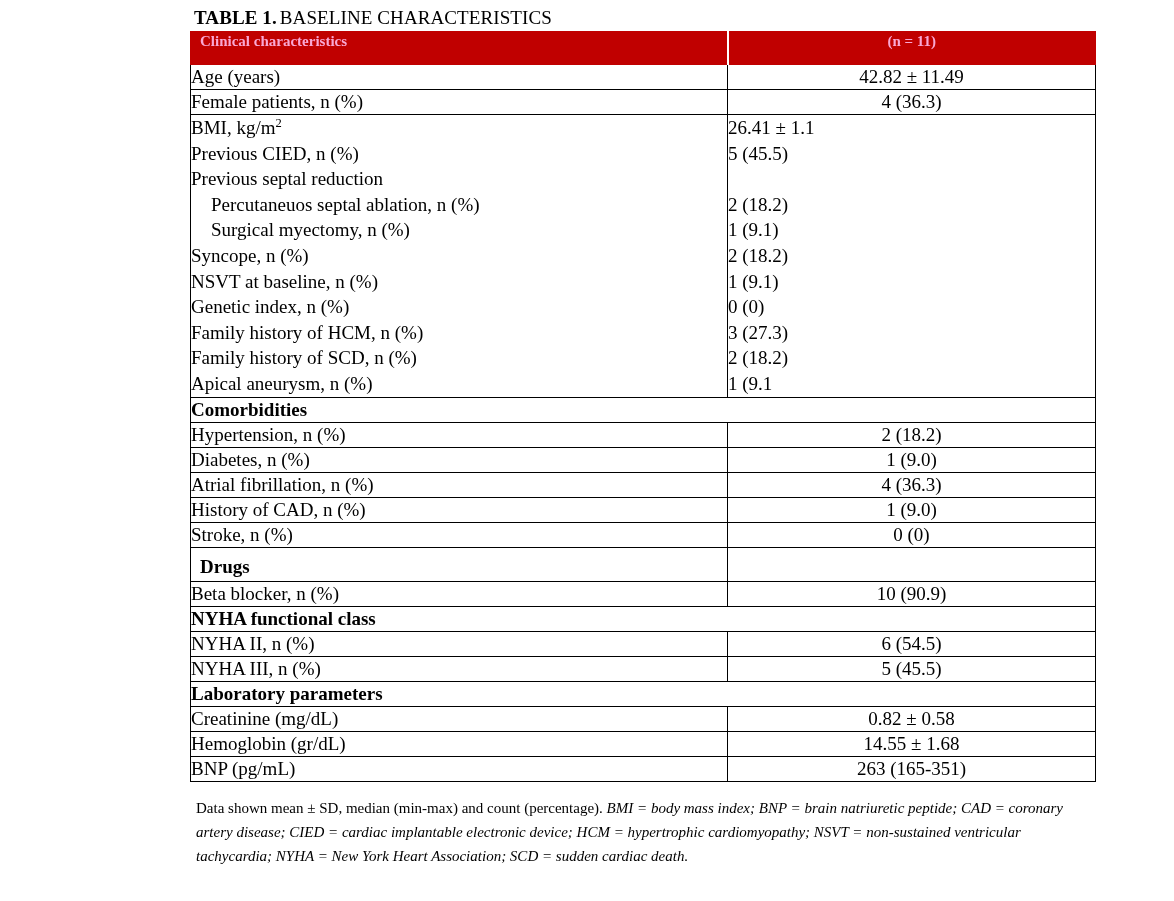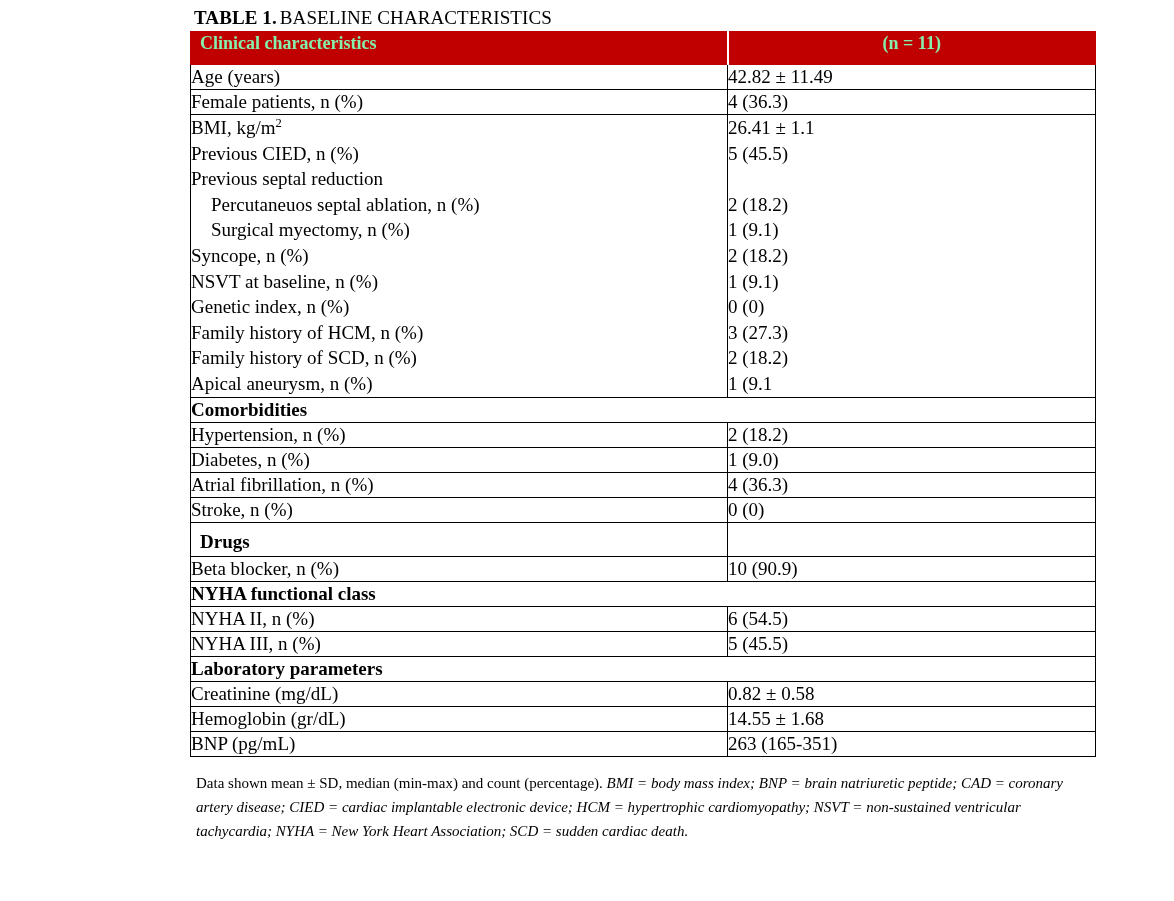--- a/index.html
+++ b/index.html
@@ -57,23 +57,23 @@
     vertical-align: top;
   }
 
   col.c-label { width: 537px; }
   col.c-value { width: 368px; }
 
   
   tr.hdr td {
     background: #C00000;
     border-color: #C00000;
-    color: #86efac;
-    font-weight: bold;
-    font-size: 18px;
+    color: #f9a8d4;
+    font-weight: bold;
+    font-size: 15px;
     height: 27px;
   }
   tr.hdr td.hdr-label {
     padding: 1px 0 2px 9px;
     border-right: 2px solid #ffffff;
     text-align: left;
   }
   tr.hdr td.hdr-value {
     padding: 1px 0 4px 0;
     text-align: center;
@@ -84,20 +84,21 @@
     font-size: 19px;
     line-height: 24px;
     padding: 1px 0 2px 9px;
     text-align: left;
     white-space: nowrap;
   }
   td.val {
     font-size: 19px;
     line-height: 24px;
     padding: 1px 0 2px 0;
+    text-align: center;
     white-space: nowrap;
   }
 
   
   td.section {
     font-size: 19px;
     line-height: 24px;
     font-weight: bold;
     padding: 1px 0 2px 9px;
     text-align: left;
@@ -225,20 +226,24 @@
         </tr>
         <tr>
           <td class="lab">Diabetes, n (%)</td>
           <td class="val">1 (9.0)</td>
         </tr>
         <tr>
           <td class="lab">Atrial fibrillation, n (%)</td>
           <td class="val">4 (36.3)</td>
         </tr>
         <tr>
+          <td class="lab">History of CAD, n (%)</td>
+          <td class="val">1 (9.0)</td>
+        </tr>
+        <tr>
           <td class="lab">Stroke, n (%)</td>
           <td class="val">0 (0)</td>
         </tr>
 
         <tr class="section-split">
           <td class="section-split-left">Drugs</td>
           <td class="section-split-right"></td>
         </tr>
         <tr>
           <td class="lab">Beta blocker, n (%)</td>

